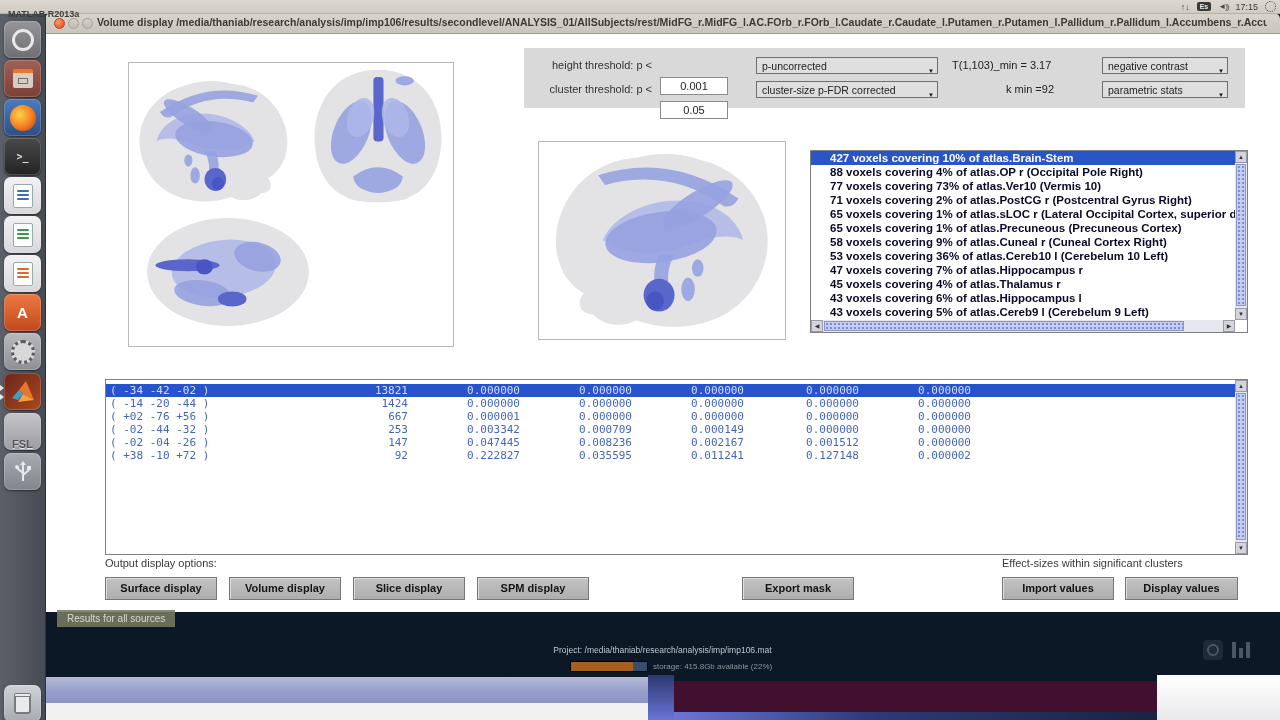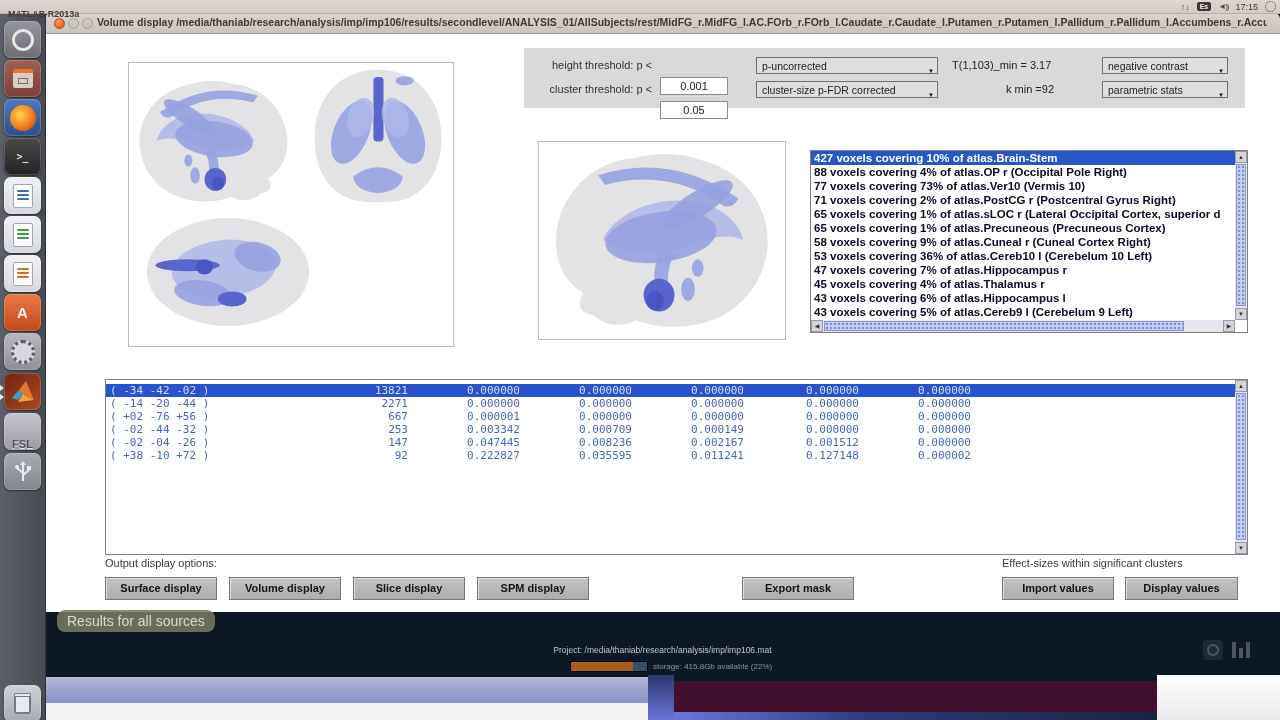--- a/index.html
+++ b/index.html
@@ -78,21 +78,21 @@
   .th-drop{position:absolute;height:17px;background:#dedede;border:1px solid #6f6f6f;
     font-size:10.5px;color:#222;line-height:16px;padding:0 14px 0 5px;white-space:nowrap;
     overflow:hidden;box-sizing:border-box;}
   .th-drop .arr{position:absolute;right:3px;top:5px;font-size:6px;color:#111;}
   .th-static{position:absolute;font-size:11px;color:#222;}
   
   #voxlist{position:absolute;left:765px;top:117px;width:438px;height:183px;background:#fff;
     border:1px solid #808080;box-sizing:border-box;overflow:hidden;}
   #voxrows{position:absolute;left:0;top:0;right:12px;bottom:12px;overflow:hidden;}
   .voxrow{height:14px;line-height:14px;font-size:11.5px;font-weight:bold;color:#0a0a28;
-    white-space:nowrap;overflow:hidden;padding-left:3px;}
+    white-space:nowrap;overflow:hidden;padding-left:19px;}
   .voxrow.selected{background:#2855c8;color:#fff;}
   .sb{position:absolute;background:#e6e6f0;}
   .sb .btn{position:absolute;width:12px;height:12px;background:#d4d4dc;border:1px solid #9a9aa8;
     box-sizing:border-box;font-size:6px;line-height:10px;text-align:center;color:#333;}
   .sb .thumb{position:absolute;background:#c4cdf0;border:1px solid #8a96cc;box-sizing:border-box;
     background-image:radial-gradient(#7b8fd4 28%,transparent 30%);background-size:4px 4px;}
   #vox-vscroll{right:0;top:0;width:12px;height:169px;}
   #vox-hscroll{left:0;bottom:0;height:12px;width:424px;}
   
   #tablehead{position:absolute;left:60px;top:333px;width:1130px;height:13px;
@@ -109,21 +109,21 @@
   .trow .c:first-child{padding-left:4px;}
   #tbl-vscroll{right:0;top:0;width:12px;height:174px;}
   
   .uilabel{position:absolute;font-size:11px;color:#3a3a3a;}
   .pushbtn{position:absolute;height:21px;background:linear-gradient(#c3c3c3,#adadad);
     border:1px solid #777;box-shadow:inset 1px 1px 0 #dedede;
     font-size:11px;font-weight:bold;color:#141414;text-align:center;line-height:20px;}
   
   #darkzone{position:absolute;left:45px;top:612px;width:1235px;height:108px;background:#0c1826;z-index:11;}
   #tooltip{position:absolute;left:12px;top:-2px;padding:3px 10px;background:rgba(118,122,98,.88);
-    border-radius:8px;font-size:14px;color:#d9d9cd;}
+    border-radius:0;font-size:10px;color:#d9d9cd;}
   #projline{position:absolute;left:0;top:33px;width:1235px;text-align:center;
     font-size:8.5px;color:#c0c6ce;}
   #progressbar{position:absolute;left:525px;top:49px;width:76px;height:9px;border:1px solid #000;
     background:#1c2a3a;display:flex;}
   #progressbar .fill{width:62px;background:#a85f1c;}
   #progressbar .seg{width:14px;background:#35506e;}
   #storagetext{position:absolute;left:608px;top:50px;font-size:8px;color:#8e949c;}
   #cornericons{position:absolute;left:1158px;top:28px;display:flex;gap:9px;opacity:.45;align-items:center;}
   #cornericons .cam{width:20px;height:20px;border-radius:4px;background:#33404f;
     display:flex;align-items:center;justify-content:center;}
@@ -345,21 +345,21 @@
             <div class="c num">13821</div>
             <div class="c num">0.000000</div>
             <div class="c num">0.000000</div>
             <div class="c num">0.000000</div>
             <div class="c num">0.000000</div>
             <div class="c num">0.000000</div>
           </div>
 
           <div class="trow tgrid">
             <div class="c">( -14 -20 -44 )</div>
-            <div class="c num">2271</div>
+            <div class="c num">1424</div>
             <div class="c num">0.000000</div>
             <div class="c num">0.000000</div>
             <div class="c num">0.000000</div>
             <div class="c num">0.000000</div>
             <div class="c num">0.000000</div>
           </div>
 
           <div class="trow tgrid">
             <div class="c">( +02 -76 +56 )</div>
             <div class="c num">667</div>

